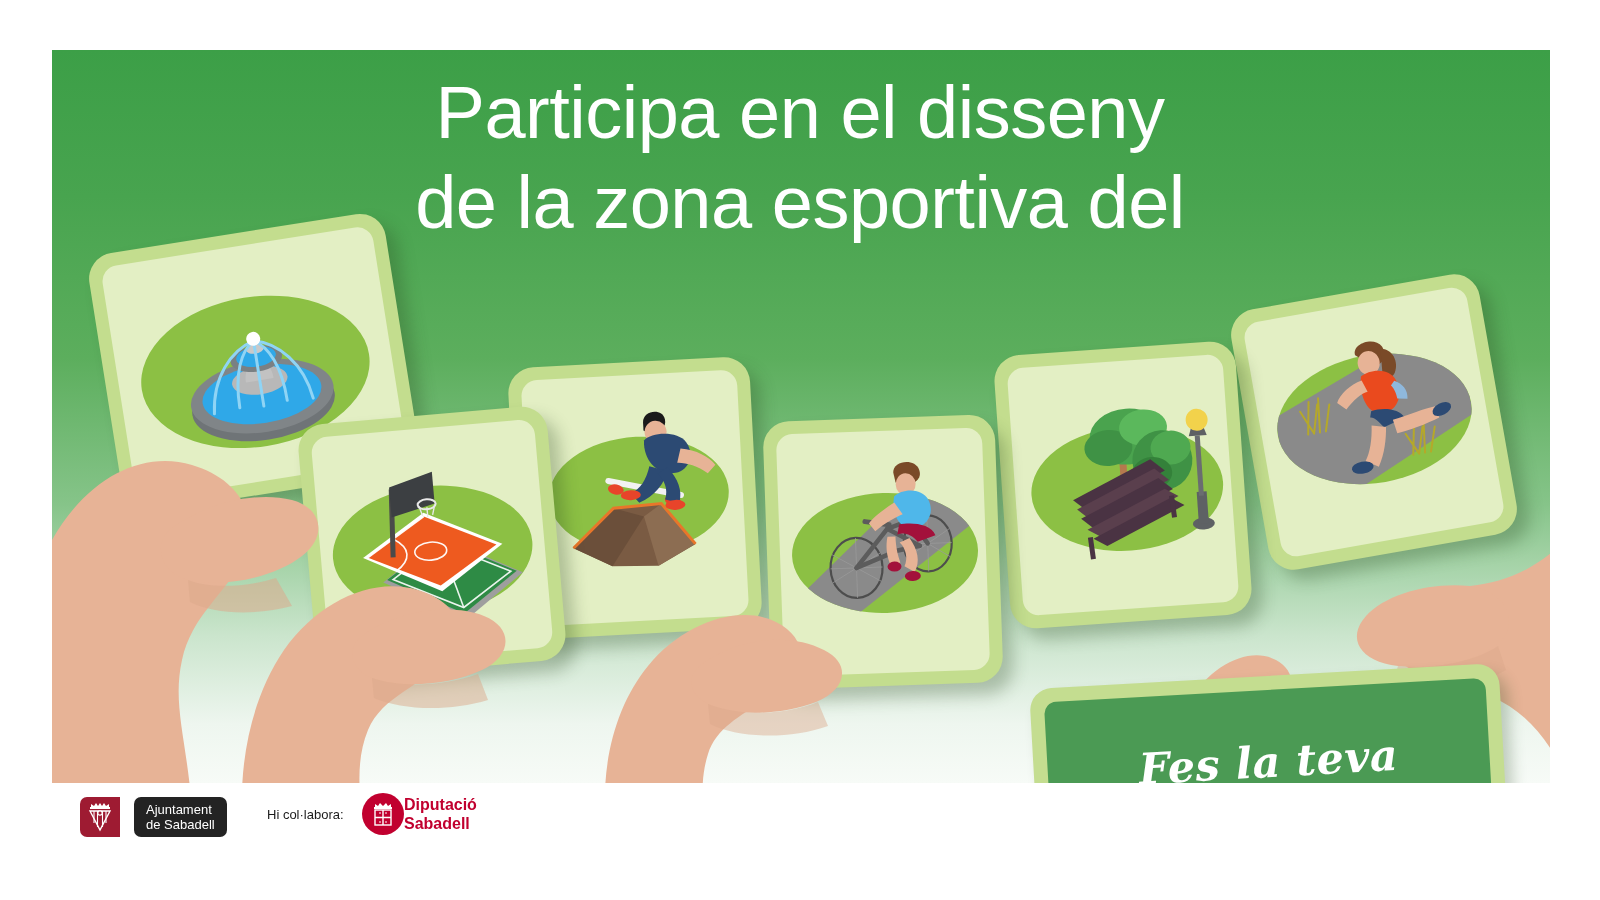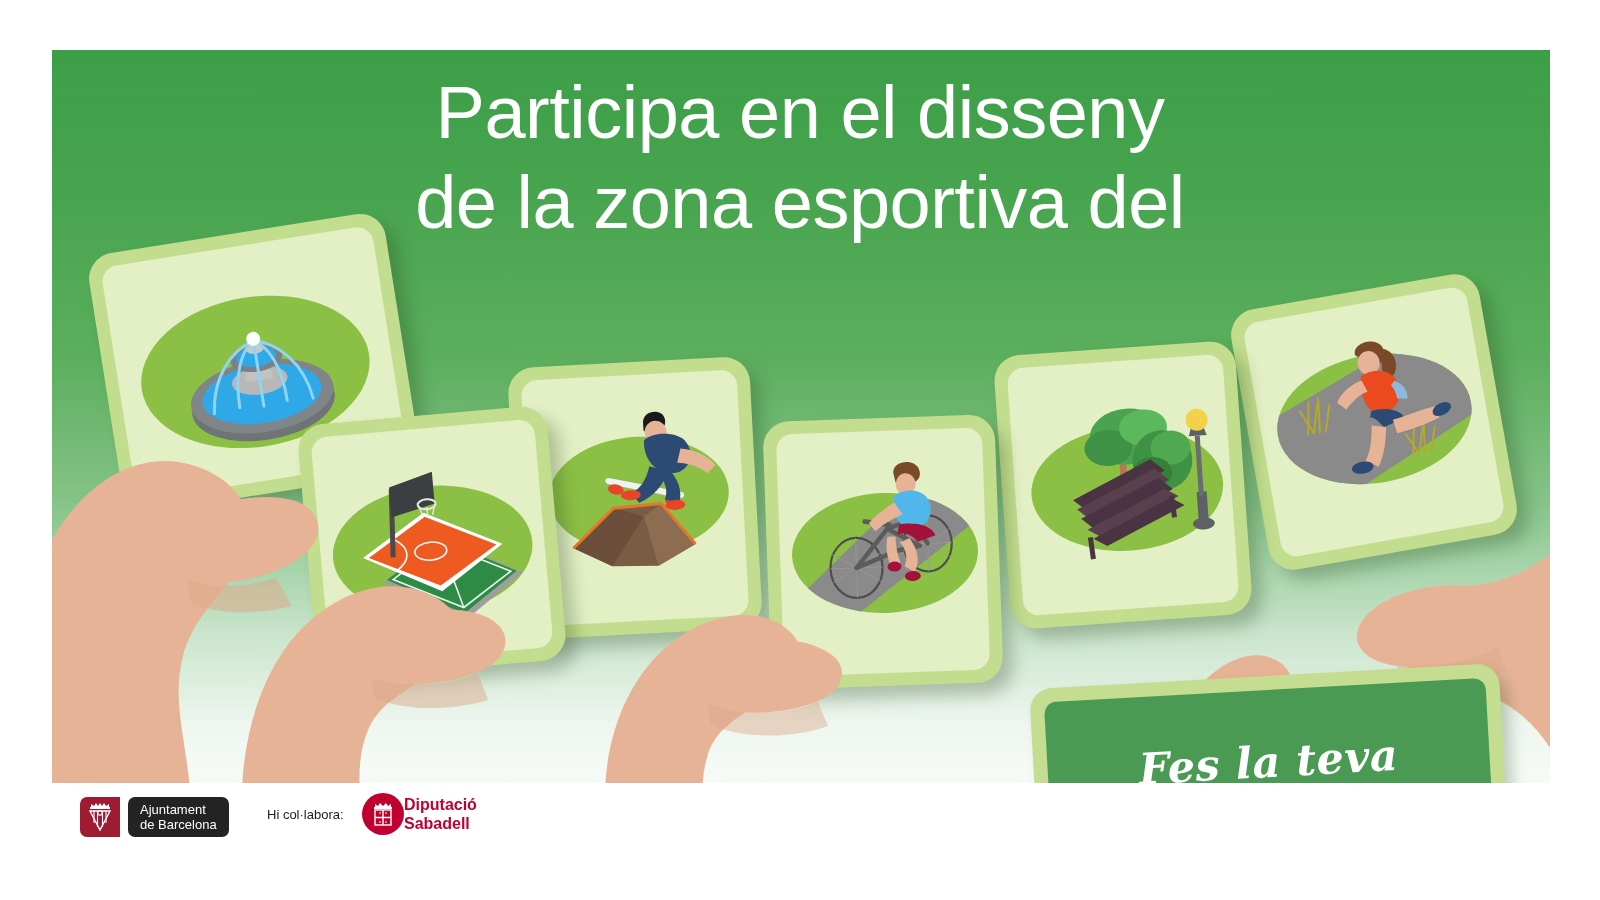--- a/index.html
+++ b/index.html
@@ -32,21 +32,21 @@
        box-shadow:8px 10px 14px rgba(40,70,30,0.25);z-index:60;}
   #cta .cta-inner{position:absolute;left:14px;top:14px;right:14px;bottom:14px;
        background:#4b9a54;border-radius:12px;display:flex;align-items:center;justify-content:center;}
   #cta .cta-text{font-family:"DejaVu Serif",serif;font-style:italic;font-weight:700;
        color:#ffffff;font-size:43px;line-height:52px;text-align:center;letter-spacing:0.5px;}
 
   
   #footer{position:absolute;left:0;top:783px;width:1600px;height:117px;background:#ffffff;z-index:70;}
   .logo-aj{position:absolute;left:80px;top:14px;display:flex;align-items:stretch;height:40px;}
   .logo-aj .shield-box{width:40px;background:#9e1b32;border-radius:7px 0 0 7px;display:flex;align-items:center;justify-content:center;}
-  .logo-aj .name-box{background:#232323;border-radius:7px;margin-left:8px;padding:4px 12px 4px 12px;
+  .logo-aj .name-box{background:#232323;border-radius:7px;margin-left:14px;padding:4px 12px 4px 12px;
         display:flex;flex-direction:column;justify-content:center;}
   .logo-aj .name-box span{color:#fff;font-size:13px;line-height:15px;font-family:"Liberation Sans",sans-serif;}
 
   #collab-label{position:absolute;left:267px;top:24px;font-size:13px;color:#1b1b1b;}
 
   .logo-dip{position:absolute;left:362px;top:10px;display:flex;align-items:center;}
   .logo-dip .circ{width:42px;height:42px;border-radius:50%;background:#c1002f;
         display:flex;align-items:center;justify-content:center;}
   .logo-dip .dip-text{display:flex;flex-direction:column;}
   .logo-dip .dip-text span{color:#c1002f;font-weight:700;font-size:16px;line-height:19px;}
@@ -311,21 +311,21 @@
         <svg width="26" height="30" viewBox="0 0 26 30">
           <path d="M3,5 L23,5 L23,7 L3,7 Z" fill="#ffffff"></path>
           <path d="M4,5 L4,2 L7,4 L9,1 L11,4 L13,1 L15,4 L17,1 L19,4 L22,2 L22,5 Z" fill="#ffffff"></path>
           <path d="M3,9 L23,9 L13,28 Z" fill="none" stroke="#ffffff" stroke-width="1.4"></path>
           <path d="M7,9 L7,21 M10.5,9 L10.5,25 M15.5,9 L15.5,25 M19,9 L19,21" stroke="#ffffff" stroke-width="1.1"></path>
           <circle cx="13" cy="11" r="2.2" fill="#9e1b32" stroke="#ffffff" stroke-width="1.2"></circle>
         </svg>
       </div>
       <div class="name-box">
         <span>Ajuntament</span>
-        <span>de Barcelona</span>
+        <span>de Sabadell</span>
       </div>
     </div>
 
     <div id="collab-label" class="nosel">Hi col·labora:</div>
 
     <div class="logo-dip">
       <div class="circ">
         <svg width="26" height="28" viewBox="0 0 26 28">
           <path d="M4,7 L22,7 L22,9 L4,9 Z" fill="#ffffff"></path>
           <path d="M5,7 L5,4 L8,6 L10,3 L13,6 L16,3 L18,6 L21,4 L21,7 Z" fill="#ffffff"></path>

